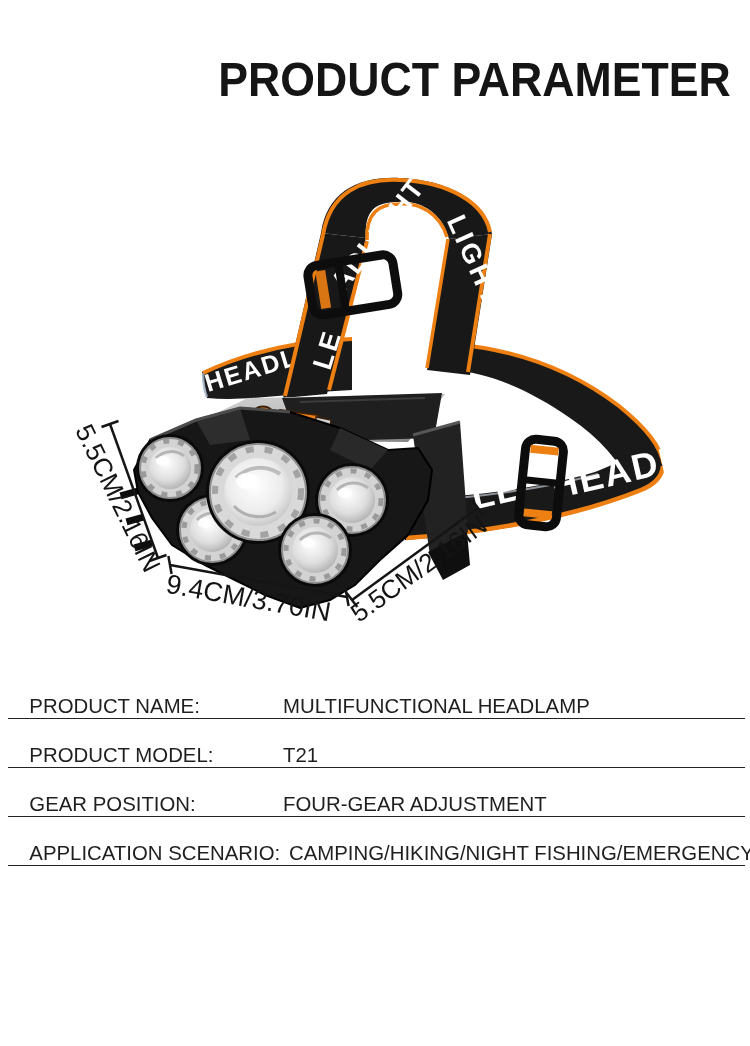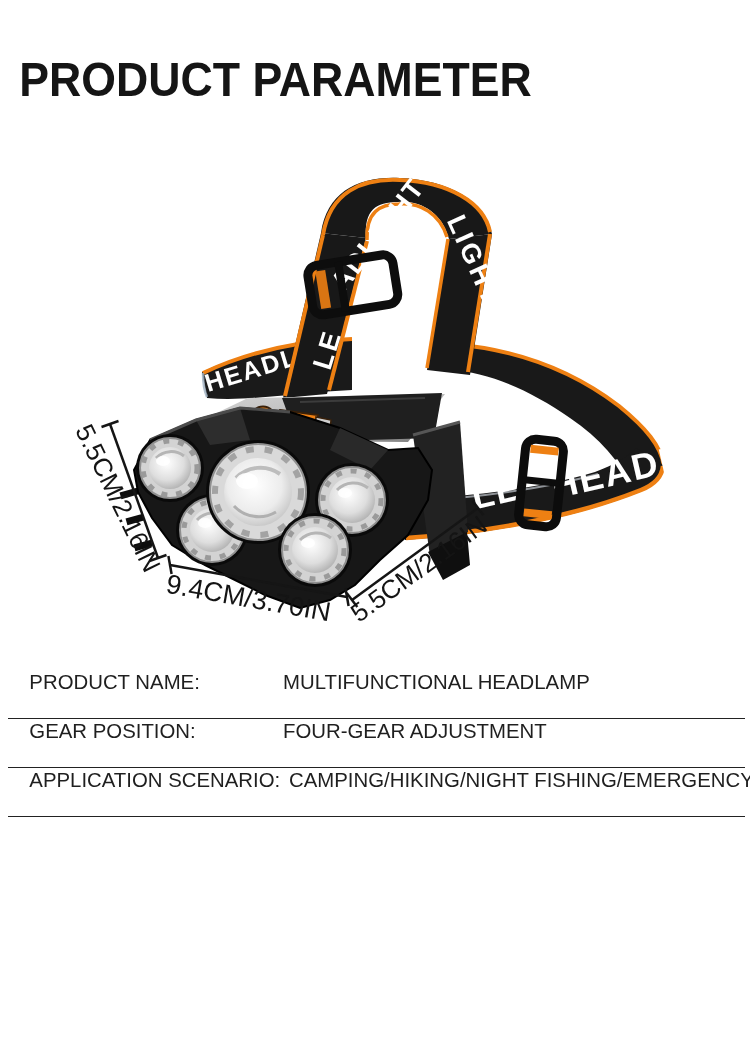--- a/index.html
+++ b/index.html
@@ -1,31 +1,31 @@
 <!DOCTYPE html>
 <html><head>
 <meta charset="utf-8">
 <style>
   html,body{margin:0;padding:0;background:#fff;}
   #stage{
     position:relative;width:750px;height:1046px;background:#ffffff;
     font-family:"Liberation Sans",sans-serif;overflow:hidden;
   }
   .title{
-    position:absolute;top:52px;left:0;width:750px;text-align:left;
+    position:absolute;top:52px;left:0;width:750px;text-align:right;
   }
   .title span{
     display:inline-block;font-size:48px;font-weight:700;color:#151515;
     letter-spacing:0px;transform:scaleX(.93);white-space:nowrap;
   }
   .spec{
     position:absolute;left:8px;top:670px;width:737px;
   }
   .spec-row{
-    display:flex;align-items:flex-start;height:48px;
+    display:flex;align-items:flex-end;height:48px;
     border-bottom:1.5px solid #222222;
   }
   .spec-label{
     flex:0 0 253px;padding-left:22px;font-size:21px;color:#1f1f1f;
     white-space:nowrap;transform:scaleX(.97);transform-origin:left center;
   }
   .spec-value{
     flex:1;font-size:21px;color:#1f1f1f;white-space:nowrap;
     transform:scaleX(.97);transform-origin:left center;
   }
@@ -200,20 +200,24 @@
     <text class="dimTxt" font-size="27" transform="translate(247,467) rotate(10)" text-anchor="middle">9.4CM/3.70IN</text>
     <text class="dimTxt" font-size="26" transform="translate(424,436) rotate(-36)" text-anchor="middle">5.5CM/2.16IN</text>
   </svg>
 
   <div class="spec">
     <div class="spec-row">
       <div class="spec-label">PRODUCT NAME:</div>
       <div class="spec-value">MULTIFUNCTIONAL HEADLAMP</div>
     </div>
     <div class="spec-row">
+      <div class="spec-label">PRODUCT MODEL:</div>
+      <div class="spec-value">T21</div>
+    </div>
+    <div class="spec-row">
       <div class="spec-label">GEAR POSITION:</div>
       <div class="spec-value">FOUR-GEAR ADJUSTMENT</div>
     </div>
     <div class="spec-row">
       <div class="spec-label">APPLICATION SCENARIO:</div>
       <div class="spec-value">CAMPING/HIKING/NIGHT FISHING/EMERGENCY...</div>
     </div>
   </div>
 
 </div>

